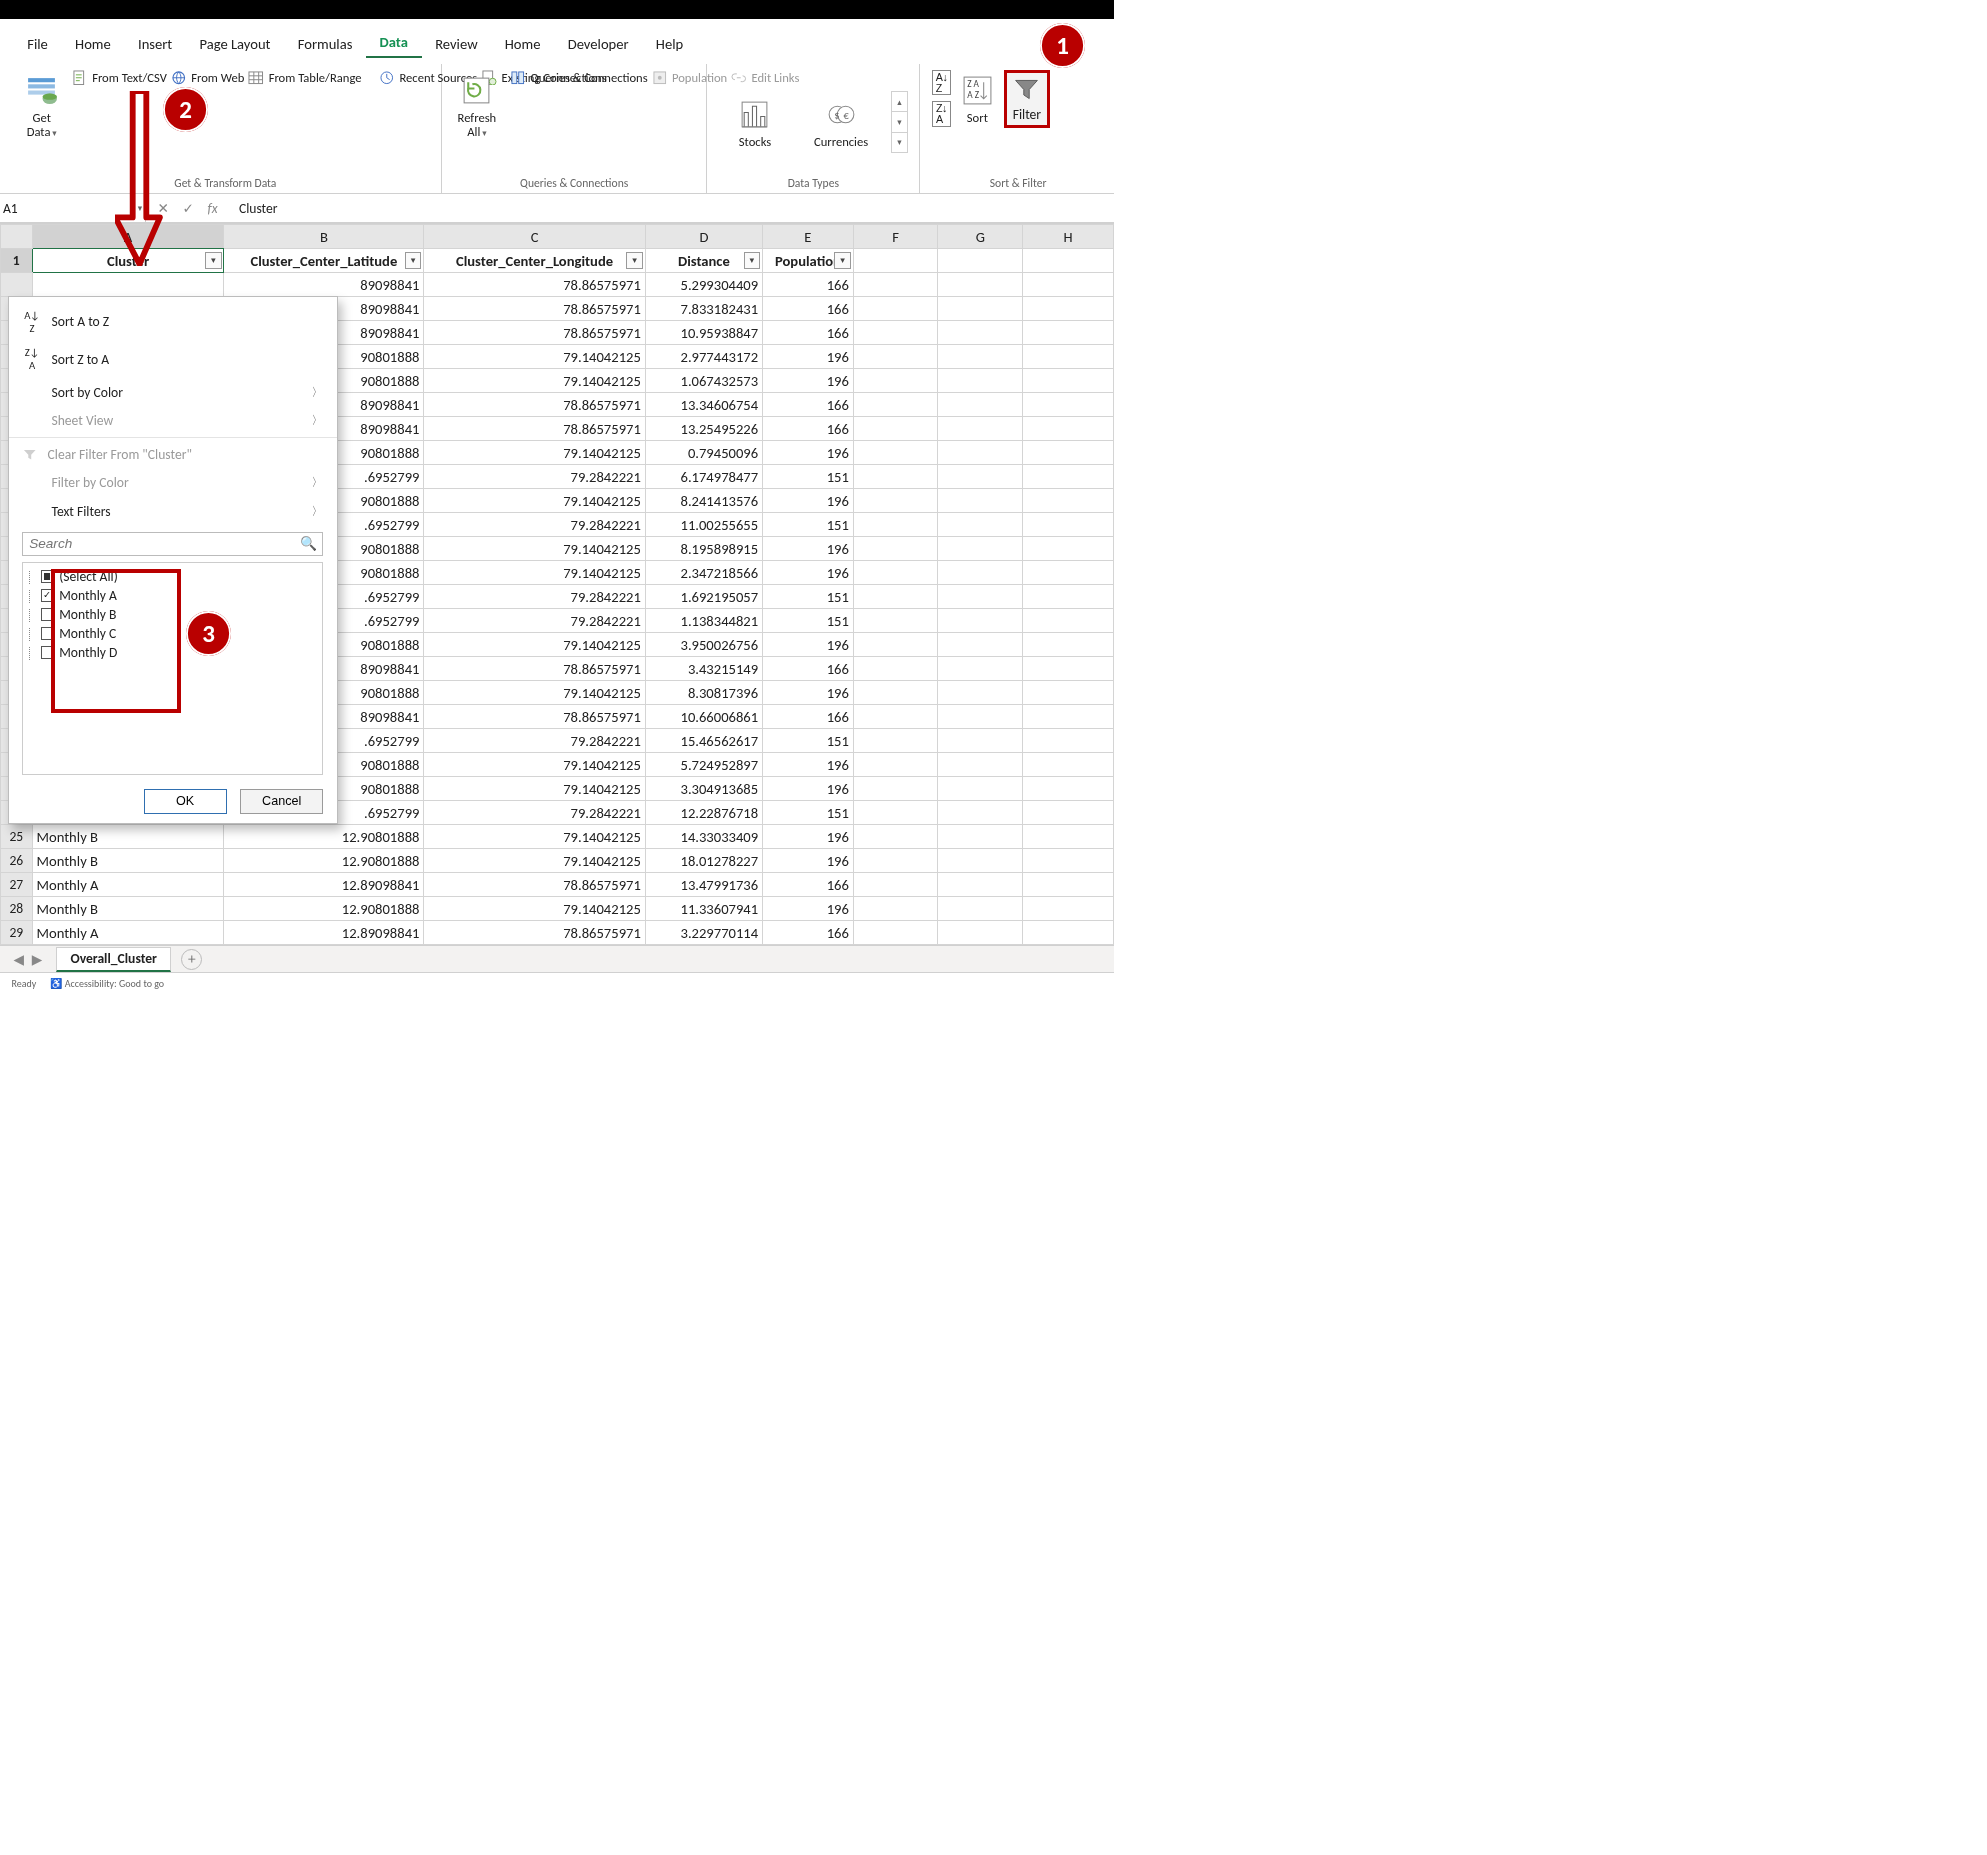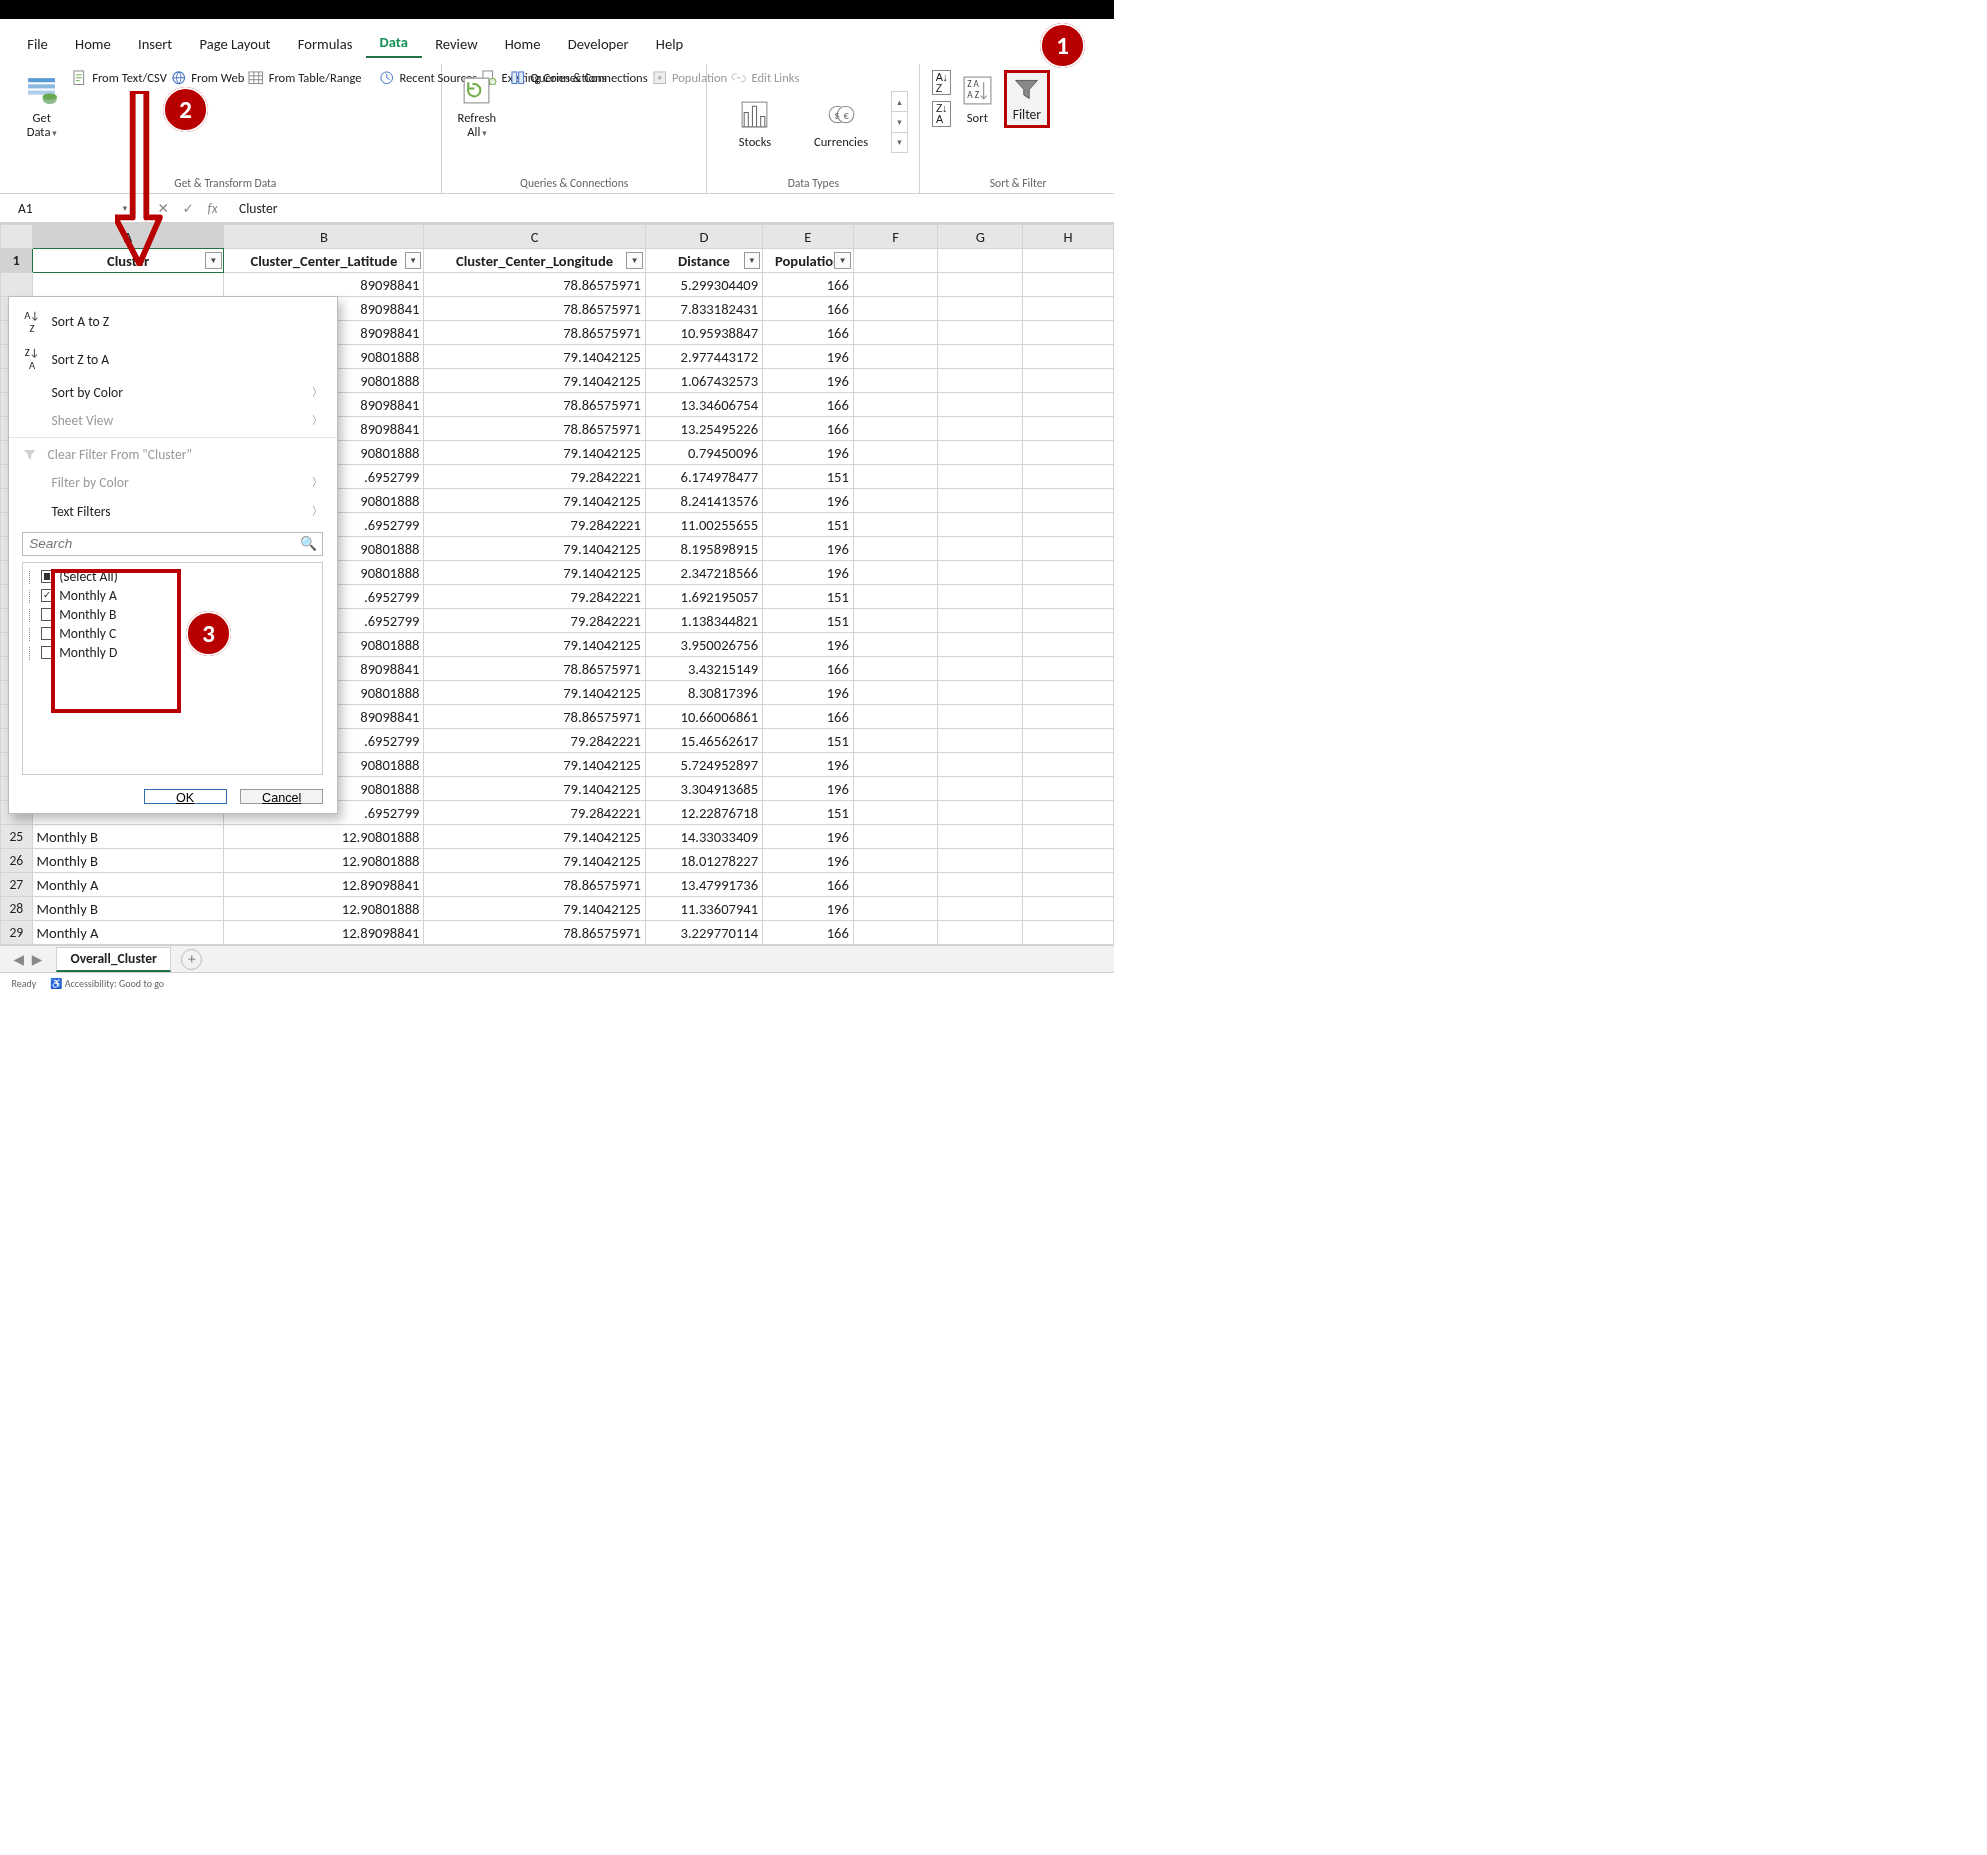--- a/index.html
+++ b/index.html
@@ -37,21 +37,21 @@
   .dim{color:#9a9a9a;}
   .chev-s{font-size:8.7px;color:#666;margin-left:1.9px;}
   .gal-arrow{width:17.5px;border:1px solid var(--border);display:flex;flex-direction:column;}
   .gal-arrow div{flex:1;display:flex;align-items:center;justify-content:center;font-size:8.7px;color:#666;border-bottom:1px solid var(--border);}
   .gal-arrow div:last-child{border:none;}
   .sort-icons{display:flex;flex-direction:column;gap:5.8px;align-items:center;}
   .sort-badge{font-size:10.7px;border:1px solid #888;padding:1px 2.9px;line-height:1;font-family:Arial;letter-spacing:-0.5px;}
   .filter-cell{border:3.9px solid var(--callout);padding:1.9px 5.8px 1.9px;display:flex;flex-direction:column;align-items:center;gap:1.9px;background:#f3f3f3;}
   
   .fx-row{display:flex;align-items:center;border-bottom:1px solid var(--border);height:29px;}
-  .namebox{width:146px;border-right:1px solid var(--border);padding:0 18px;display:flex;align-items:center;justify-content:space-between;height:100%;}
+  .namebox{width:146px;border-right:1px solid var(--border);padding:0 3px;display:flex;align-items:center;justify-content:space-between;height:100%;}
   .fx-icons{display:flex;align-items:center;gap:13.6px;padding:0 11.6px;color:#888;}
   .fx-input{flex:1;padding:0 9.7px;}
   
   .grid-wrap{border-top:1px solid var(--border);}
   table{border-collapse:collapse;width:100%;table-layout:fixed;}
   col.rh{width:31px;}
   th,td{border:1px solid var(--grid);height:24px;padding:0 3.9px;font-size:14.6px;white-space:nowrap;overflow:hidden;}
   thead th{background:#e6e6e6;font-weight:400;text-align:center;position:relative;}
   thead th.active{background:#d2d2d2;border-bottom:1.9px solid var(--excel-green);}
   .rh-cell{background:#e6e6e6;text-align:center;font-size:13.6px;}
@@ -74,21 +74,21 @@
   .af-search{margin:5.8px 13.6px;position:relative;}
   .af-search input{width:100%;padding:3.9px 23px 3.9px 5.8px;border:1px solid #bbb;color:#9a9a9a;font-style:italic;font-size:13.6px;}
   .af-search .mag{position:absolute;right:5.8px;top:3.9px;color:#666;}
   .af-list{margin:3.9px 13.6px 7.8px;border:1px solid #ccc;height:213px;padding:3.9px 1.9px;position:relative;}
   .af-item{display:flex;align-items:center;gap:5.8px;padding:1px 1.9px 1px 15.5px;font-size:13.6px;}
   .af-item::before{content:"";position:absolute;border-left:1px dotted #888;height:13.6px;margin-left:-11.6px;margin-top:1.9px;}
   .cb{width:12.6px;height:12.6px;border:1px solid #555;display:inline-flex;align-items:center;justify-content:center;font-size:9.7px;line-height:1;background:#fff;}
   .cb.ind::after{content:"";width:6.8px;height:6.8px;background:#333;}
   .cb.chk::after{content:"✓";}
   .af-actions{display:flex;justify-content:flex-end;gap:13.6px;padding:5.8px 13.6px 3.9px;}
-  .btn{width:83px;height:15px;border:1px solid #9a9a9a;background:#f3f3f3;font-size:12.6px;text-decoration:underline;}
+  .btn{width:83px;height:25px;border:1px solid #9a9a9a;background:#f3f3f3;font-size:12.6px;}
   .btn.primary{border:1.5px solid #2f6fb0;background:#fff;}
   
   .callout{position:absolute;width:45px;height:45px;border-radius:50%;background:var(--callout);color:#fff;display:flex;align-items:center;justify-content:center;font-size:25px;font-weight:600;box-shadow:0 0 0 1.9px #fff inset, 0 0 0 0 #fff;}
   .filter-box-out{position:absolute;border:4.9px solid var(--callout);}
   .arrow-down{position:absolute;left:115px;top:91px;width:49px;height:175px;}
   .arrow-down svg{width:100%;height:100%;}
   
   .sheetbar{display:flex;align-items:center;border-top:1px solid var(--border);height:27px;font-size:13.6px;background:#f3f2f1;}
   .sheet-nav{display:flex;gap:7.8px;padding:0 13.6px;color:#888;}
   .sheet-tab{padding:2.9px 13.6px;background:#fff;border:1px solid var(--border);border-bottom:2.9px solid var(--excel-green);font-weight:600;}

